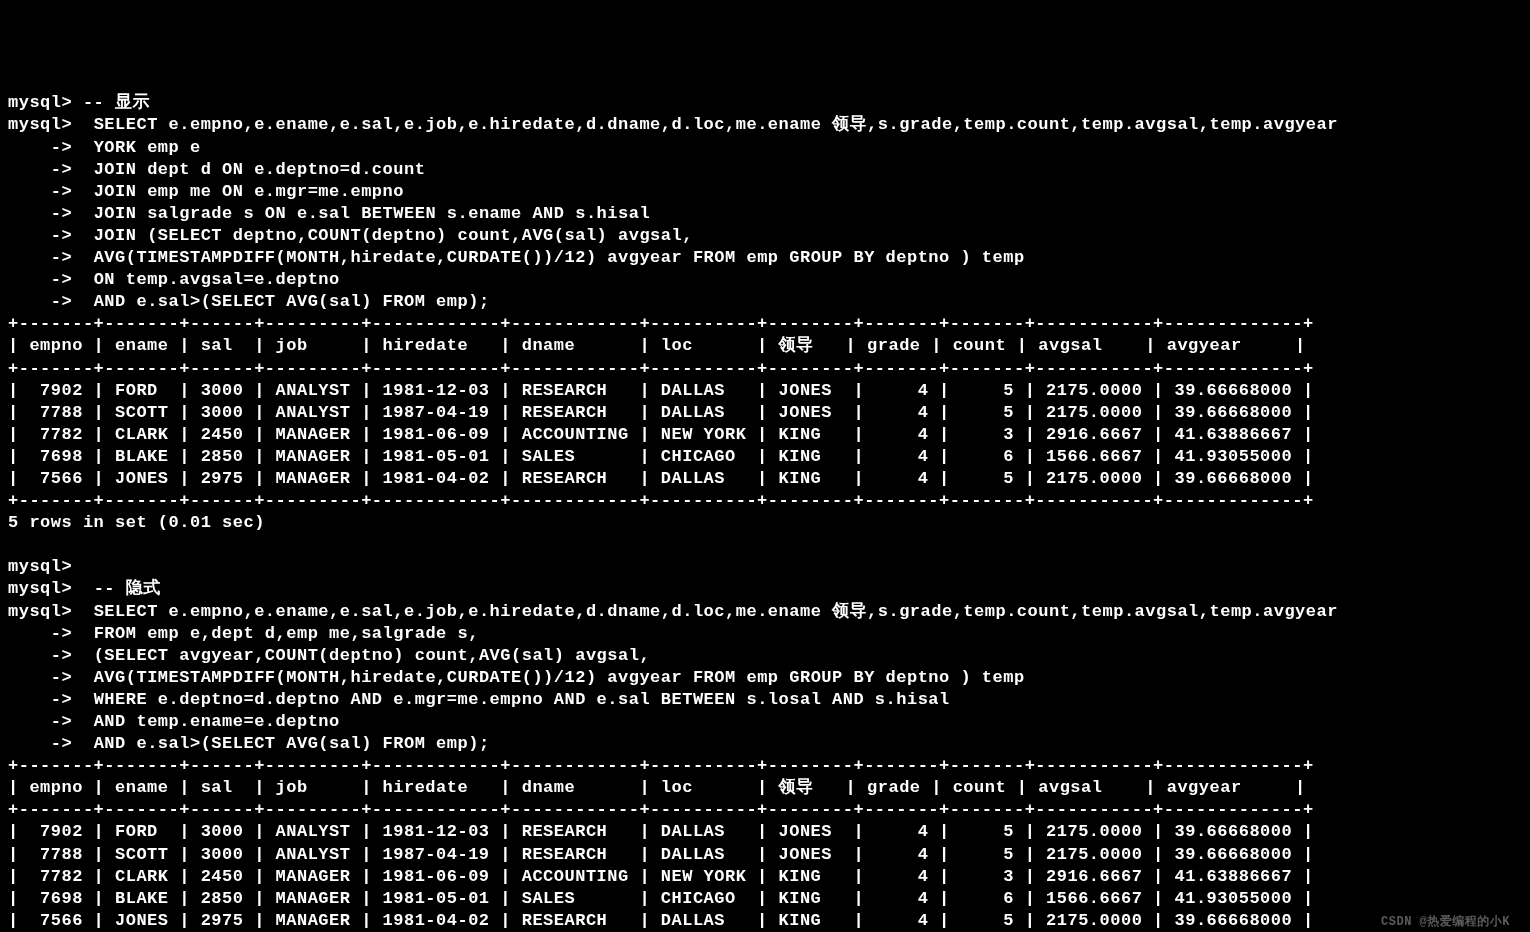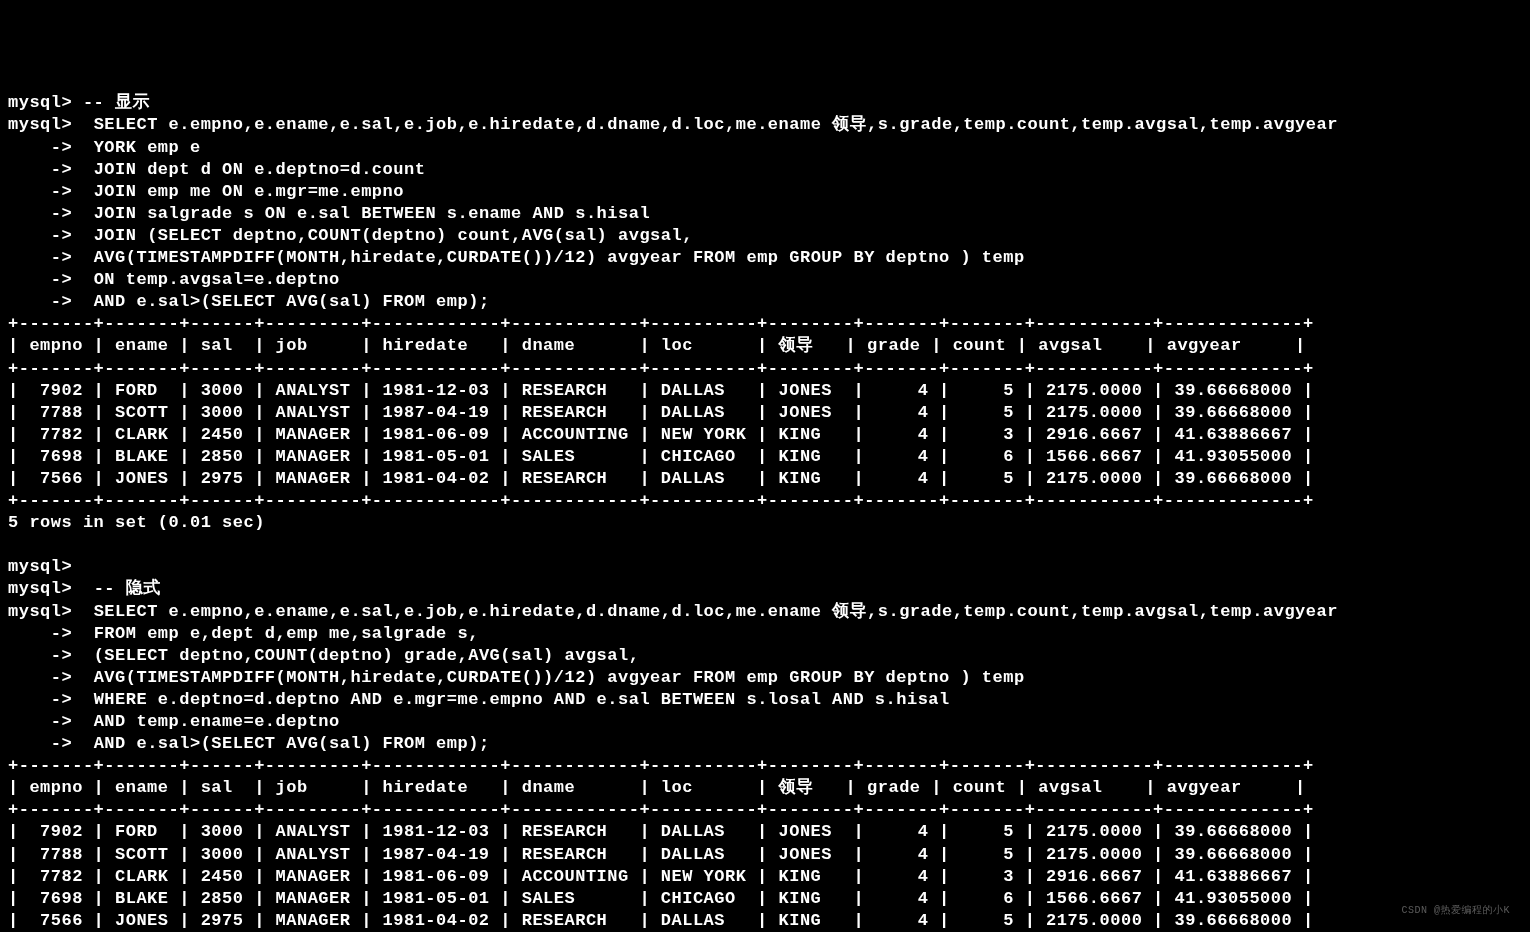--- a/index.html
+++ b/index.html
@@ -13,25 +13,25 @@
       font-family: 'Consolas', 'Courier New', monospace;
       font-size: 17px;
       font-weight: bold;
       line-height: 1.3;
       padding: 4px 8px;
       white-space: pre;
       letter-spacing: 0.5px;
     }
     .watermark {
       position: fixed;
-      bottom: 15px;
+      bottom: 1px;
       right: 20px;
       color: rgba(180, 180, 180, 0.5);
-      font-size: 10px;
-      font-weight: normal;
+      font-size: 12px;
+      font-weight: bold;
     }
   </style>
 </head>
 <body>
 
 
 
 <div><span>mysql&gt; </span><span>-- 显示</span>
 <span>mysql&gt;  </span><span>SELECT e.empno,e.ename,e.sal,e.job,e.hiredate,d.dname,d.loc,me.ename 领导,s.grade,temp.count,temp.avgsal,temp.avgyear</span>
 <span>    -&gt;  </span><span>YORK emp e</span>
@@ -50,21 +50,21 @@
 <span>|  7782 | CLARK | 2450 | MANAGER | 1981-06-09 | ACCOUNTING | NEW YORK | KING   |     4 |     3 | 2916.6667 | 41.63886667 |</span>
 <span>|  7698 | BLAKE | 2850 | MANAGER | 1981-05-01 | SALES      | CHICAGO  | KING   |     4 |     6 | 1566.6667 | 41.93055000 |</span>
 <span>|  7566 | JONES | 2975 | MANAGER | 1981-04-02 | RESEARCH   | DALLAS   | KING   |     4 |     5 | 2175.0000 | 39.66668000 |</span>
 <span>+-------+-------+------+---------+------------+------------+----------+--------+-------+-------+-----------+-------------+</span>
 <span>5 rows in set (0.01 sec)</span>
 
 <span>mysql&gt;</span>
 <span>mysql&gt;  </span><span>-- 隐式</span>
 <span>mysql&gt;  </span><span>SELECT e.empno,e.ename,e.sal,e.job,e.hiredate,d.dname,d.loc,me.ename 领导,s.grade,temp.count,temp.avgsal,temp.avgyear</span>
 <span>    -&gt;  </span><span>FROM emp e,dept d,emp me,salgrade s,</span>
-<span>    -&gt;  </span><span>(SELECT deptno,COUNT(deptno) grade,AVG(sal) avgsal,</span>
+<span>    -&gt;  </span><span>(SELECT avgyear,COUNT(deptno) count,AVG(sal) avgsal,</span>
 <span>    -&gt;  </span><span>AVG(TIMESTAMPDIFF(MONTH,hiredate,CURDATE())/12) avgyear FROM emp GROUP BY deptno ) temp</span>
 <span>    -&gt;  </span><span>WHERE e.deptno=d.deptno AND e.mgr=me.empno AND e.sal BETWEEN s.losal AND s.hisal</span>
 <span>    -&gt;  </span><span>AND temp.ename=e.deptno</span>
 <span>    -&gt;  </span><span>AND e.sal&gt;(SELECT AVG(sal) FROM emp);</span>
 <span>+-------+-------+------+---------+------------+------------+----------+--------+-------+-------+-----------+-------------+</span>
 <span>| empno | ename | sal  | job     | hiredate   | dname      | loc      | 领导   | grade | count | avgsal    | avgyear     |</span>
 <span>+-------+-------+------+---------+------------+------------+----------+--------+-------+-------+-----------+-------------+</span>
 <span>|  7902 | FORD  | 3000 | ANALYST | 1981-12-03 | RESEARCH   | DALLAS   | JONES  |     4 |     5 | 2175.0000 | 39.66668000 |</span>
 <span>|  7788 | SCOTT | 3000 | ANALYST | 1987-04-19 | RESEARCH   | DALLAS   | JONES  |     4 |     5 | 2175.0000 | 39.66668000 |</span>
 <span>|  7782 | CLARK | 2450 | MANAGER | 1981-06-09 | ACCOUNTING | NEW YORK | KING   |     4 |     3 | 2916.6667 | 41.63886667 |</span>

